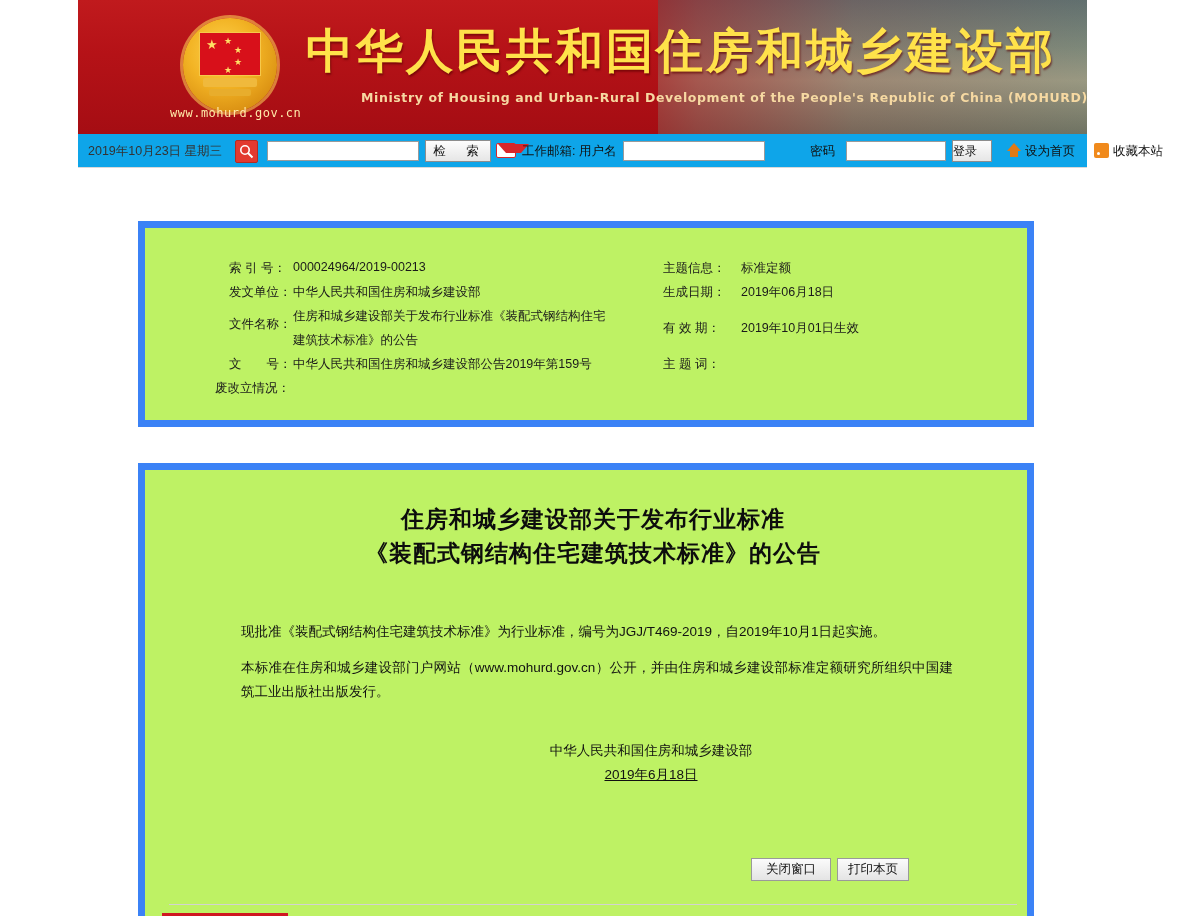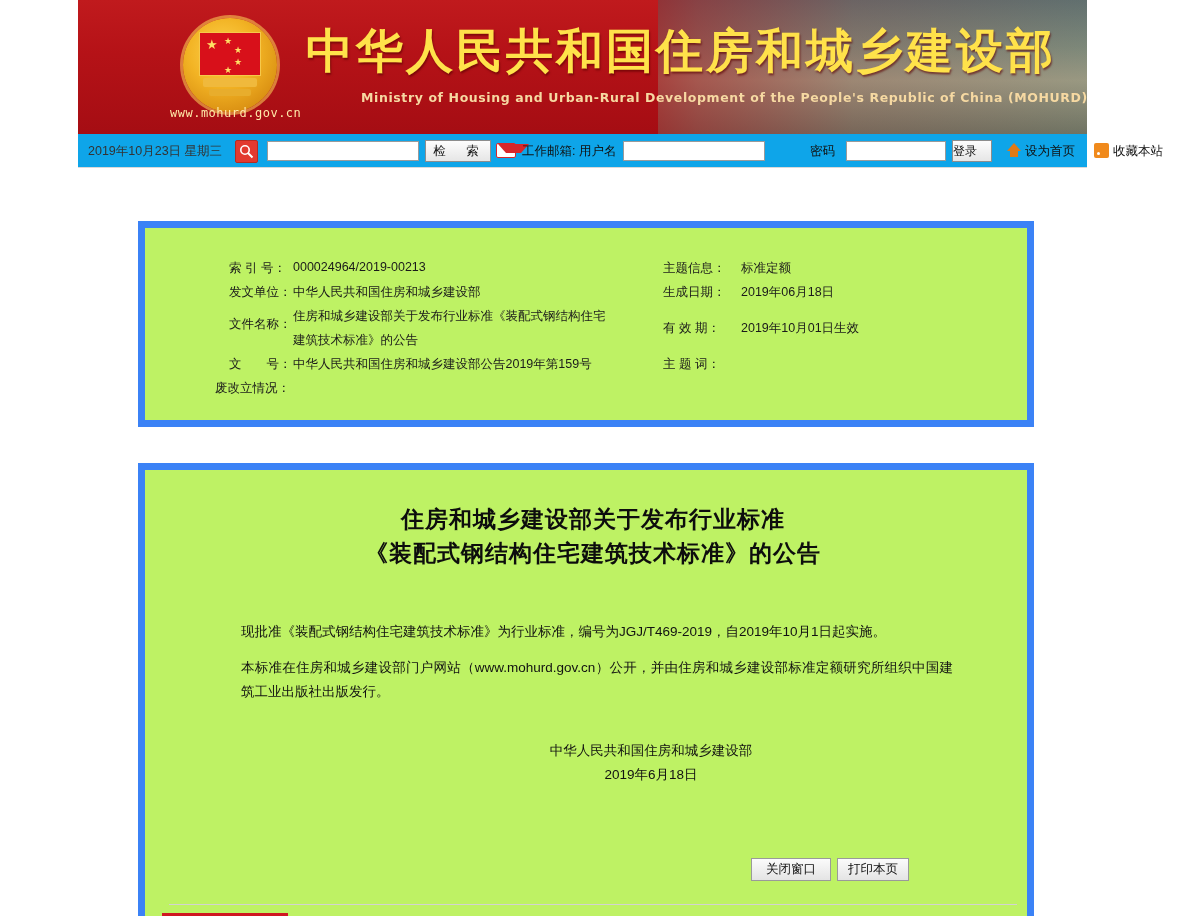--- a/index.html
+++ b/index.html
@@ -256,21 +256,21 @@
     line-height: 24px;
     text-align: justify;
   }
   .doc-p.p1 { top: 150px; }
   .doc-p.p2 { top: 186px; }
   .doc-sign {
     position: absolute; left: 0; width: 896px;
     text-align: center; font-size: 13.5px; color: #111;
   }
   .doc-sign.s1 { top: 272px; padding-left: 116px; }
-  .doc-sign.s2 { top: 296px; padding-left: 116px; }
+  .doc-sign.s2 { top: 296px; padding-left: 116px; text-decoration: underline; }
   .doc-actions {
     position: absolute; left: 0; top: 388px;
     width: 896px; height: 40px;
   }
   .act-btn {
     position: absolute; top: 0;
     height: 23px;
     border: 1px solid #9a9a9a;
     background: linear-gradient(180deg,#fbfbfb,#e4e4e4);
     font-size: 12.5px; color: #111;

